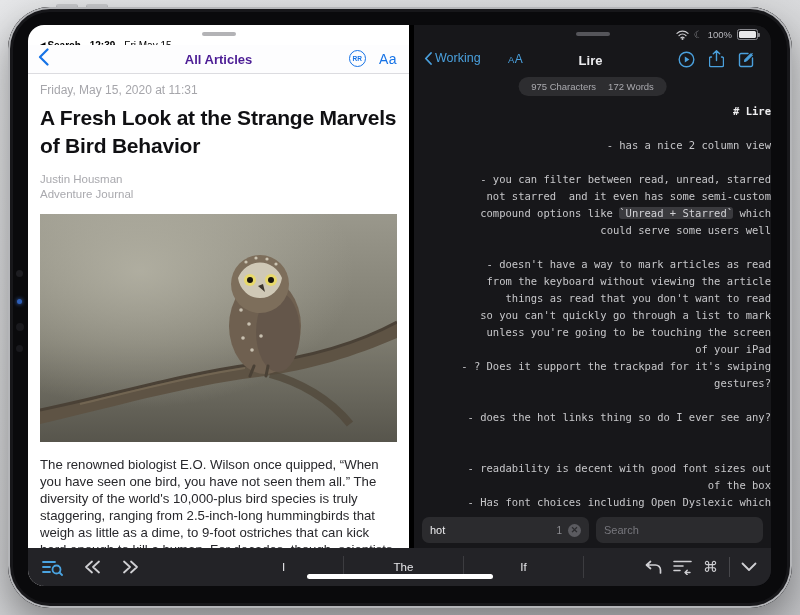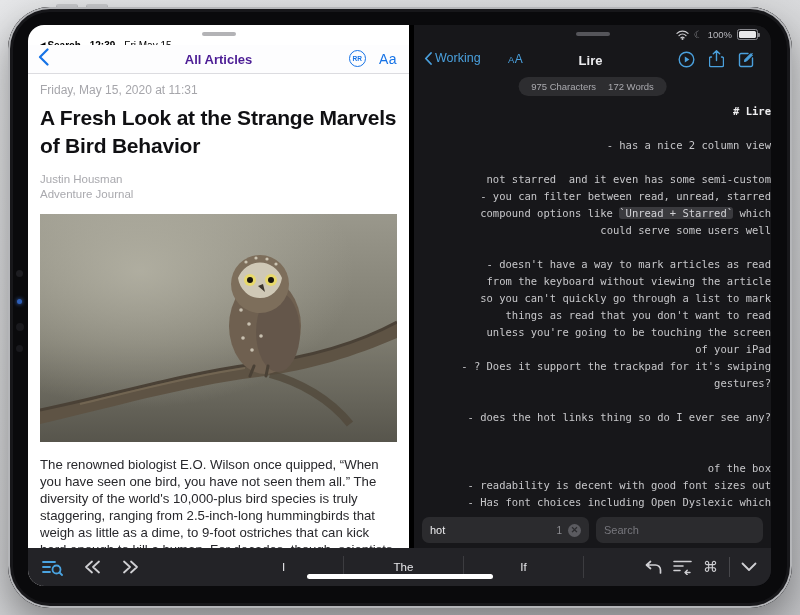--- a/index.html
+++ b/index.html
@@ -231,39 +231,39 @@
       <div class="stats-pill">
         <span>975 Characters</span>
         <span>172 Words</span>
       </div>
 
       <div class="editor">
           <div class="eline h"># Lire</div>
           <div class="eline"></div>
           <div class="eline">- has a nice 2 column view</div>
           <div class="eline"></div>
+          <div class="eline">- you can filter between read, unread, starred</div>
           <div class="eline">  not starred  and it even has some semi-custom</div>
-          <div class="eline">- you can filter between read, unread, starred</div>
           <div class="eline"><span>  compound options like </span><span class="icode">`Unread + Starred`</span><span> which</span></div>
           <div class="eline">  could serve some users well</div>
           <div class="eline"></div>
           <div class="eline">- doesn't have a way to mark articles as read</div>
           <div class="eline">  from the keyboard without viewing the article</div>
+          <div class="eline">  things as read that you don't want to read</div>
           <div class="eline">  so you can't quickly go through a list to mark</div>
-          <div class="eline">  things as read that you don't want to read</div>
           <div class="eline">  unless you're going to be touching the screen</div>
           <div class="eline">  of your iPad</div>
           <div class="eline">- ? Does it support the trackpad for it's swiping</div>
           <div class="eline">  gestures?</div>
           <div class="eline"></div>
           <div class="eline">- does the hot links thing so do I ever see any?</div>
           <div class="eline"></div>
           <div class="eline"></div>
+          <div class="eline">- readability is decent with good font sizes out</div>
           <div class="eline">  of the box</div>
-          <div class="eline">- readability is decent with good font sizes out</div>
           <div class="eline">- Has font choices including Open Dyslexic which</div>
         </div>
 
       <div class="find-row">
         <div class="find-field">
           <span class="q">hot</span>
           <span class="cnt">1</span>
           <span class="clear-btn">✕</span>
         </div>
         <div class="replace-field">

